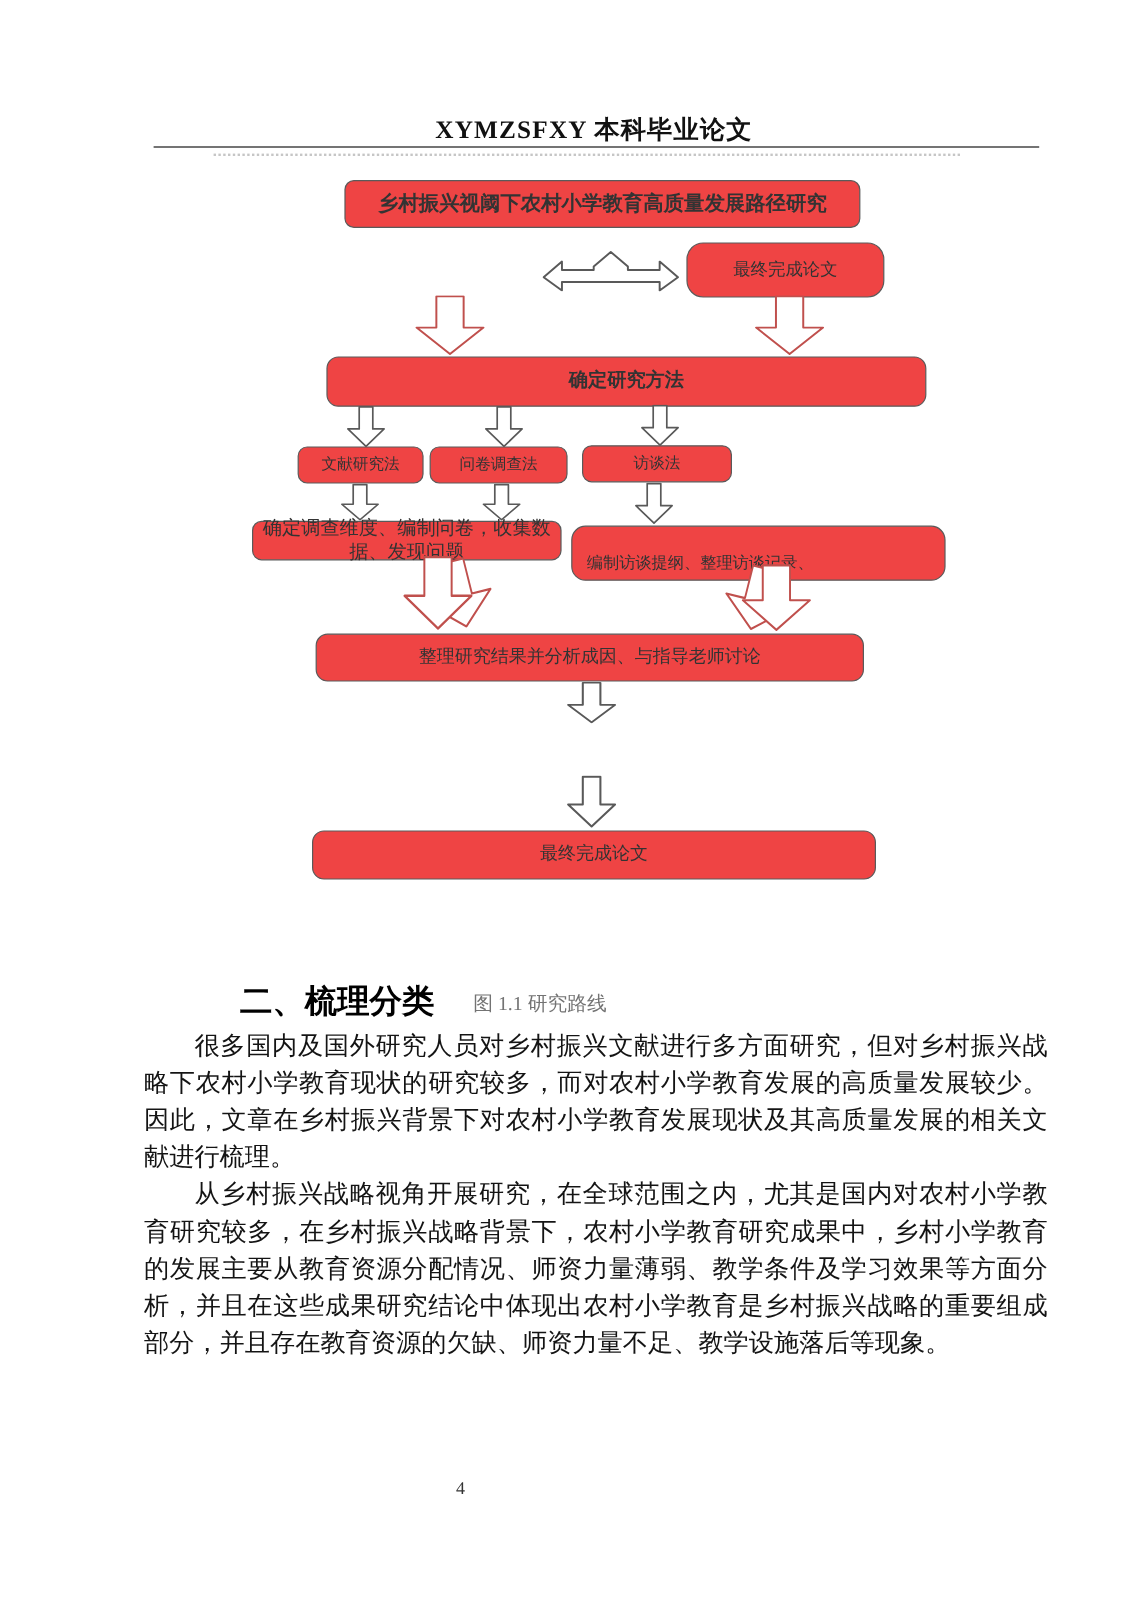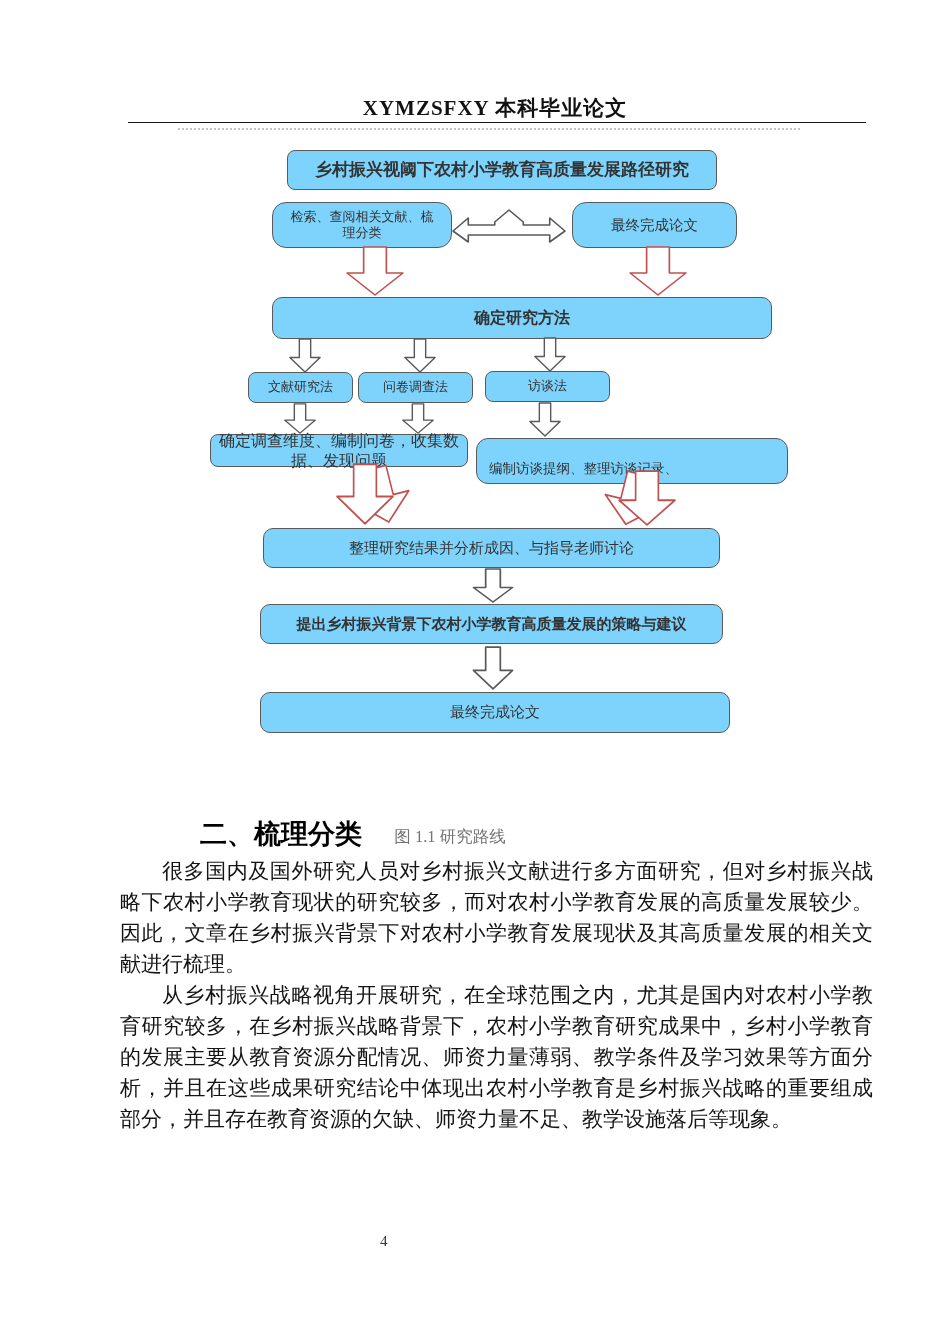--- a/index.html
+++ b/index.html
@@ -10,21 +10,21 @@
   
   .hdr-title{position:absolute;left:0;top:94px;width:950px;text-align:center;
              font-size:21px;font-weight:bold;letter-spacing:1px;color:#111;padding-left:40px;}
   .rule-solid{position:absolute;left:128px;top:122px;width:738px;height:0;
               border-top:1.6px solid #1a1a1a;}
   .rule-dotted{position:absolute;left:178px;top:128px;width:622px;height:0;
                border-top:2px dotted #c6c6c6;}
 
   
   .fig{position:absolute;left:0;top:0;width:950px;height:1344px;color:#3a3a3a;}
-  .node{position:absolute;border:1.6px solid #5a5a5a;border-radius:10px;background:#7dd3fc;
+  .node{position:absolute;border:1.6px solid #5a5a5a;border-radius:10px;background:#ef4444;
         display:flex;align-items:center;justify-content:center;text-align:center;
         line-height:1.25;color:#333;}
   .arrow{position:absolute;}
   .arrow svg{display:block;width:100%;height:100%;}
 
   .caption{position:absolute;left:0;top:797px;width:900px;text-align:center;
            font-size:16.5px;font-weight:500;color:#737373;margin-top:29px;}
 
   
   .heading{position:absolute;left:200px;top:816px;font-size:27px;font-weight:bold;
@@ -38,21 +38,20 @@
 <body>
 
 <div class="hdr-title" data-name="page-header-title">XYMZSFXY 本科毕业论文</div>
 <div class="rule-solid" data-name="header-rule-solid"></div>
 <div class="rule-dotted" data-name="header-rule-dotted"></div>
 
 <div class="fig" data-name="research-route-figure">
 
   <div class="node" style="left:287px;top:150px;width:430px;height:40px;font-size:17px;font-weight:bold;border-radius:8px;" data-name="flow-node-title">乡村振兴视阈下农村小学教育高质量发展路径研究</div>
 
-  <div class="node" style="left:272px;top:202px;width:180px;height:46px;font-size:13px;border-radius:14px;padding:2px 12px;" data-name="flow-node-literature-search">检索、查阅相关文献、梳理分类</div>
 
   <div class="node" style="left:572px;top:202px;width:165px;height:46px;font-size:14.5px;border-radius:14px;" data-name="flow-node-advisor-exchange">最终完成论文</div>
 
   <div class="arrow" style="left:452px;top:207px;width:114px;height:36px;" data-name="double-arrow-connector">
     <svg viewBox="0 0 112 36" preserveAspectRatio="none">
       <path d="M1 24 L16 11 L16 18 L42 18 L42 15 L56 3 L70 15 L70 18 L96 18 L96 11 L111 24 L96 35 L96 28 L16 28 L16 35 Z" fill="#ffffff" stroke-width="1.6" stroke-linejoin="round" data-name="double-arrow-path" stroke="#595959"></path>
     </svg>
   </div>
 
   <div class="arrow" style="left:344px;top:246px;width:62px;height:50px;" data-name="red-down-arrow">
@@ -130,21 +129,20 @@
   </div>
 
   <div class="node" style="left:263px;top:528px;width:457px;height:40px;font-size:15px;" data-name="flow-node-analyze-results">整理研究结果并分析成因、与指导老师讨论</div>
 
   <div class="arrow" style="left:471px;top:568px;width:44px;height:35px;" data-name="gray-down-arrow">
     <svg viewBox="0 0 36 36" preserveAspectRatio="none">
         <path d="M12 1 L24 1 L24 20 L34 20 L18 35 L2 20 L12 20 Z" fill="#ffffff" stroke-width="1.4" stroke-linejoin="round" data-name="gray-down-arrow-path" stroke="#595959"></path>
       </svg>
   </div>
 
-  <div class="node" style="left:260px;top:604px;width:463px;height:40px;font-size:15px;font-weight:600;" data-name="flow-node-propose-strategy">提出乡村振兴背景下农村小学教育高质量发展的策略与建议</div>
 
   <div class="arrow" style="left:471px;top:646px;width:44px;height:44px;" data-name="gray-down-arrow">
     <svg viewBox="0 0 36 36" preserveAspectRatio="none">
         <path d="M12 1 L24 1 L24 20 L34 20 L18 35 L2 20 L12 20 Z" fill="#ffffff" stroke-width="1.4" stroke-linejoin="round" data-name="gray-down-arrow-path" stroke="#595959"></path>
       </svg>
   </div>
 
   <div class="node" style="left:260px;top:692px;width:470px;height:41px;font-size:15px;" data-name="flow-node-finish-thesis">最终完成论文</div>
 
   <div class="caption" data-name="figure-caption">图 1.1 研究路线</div>

